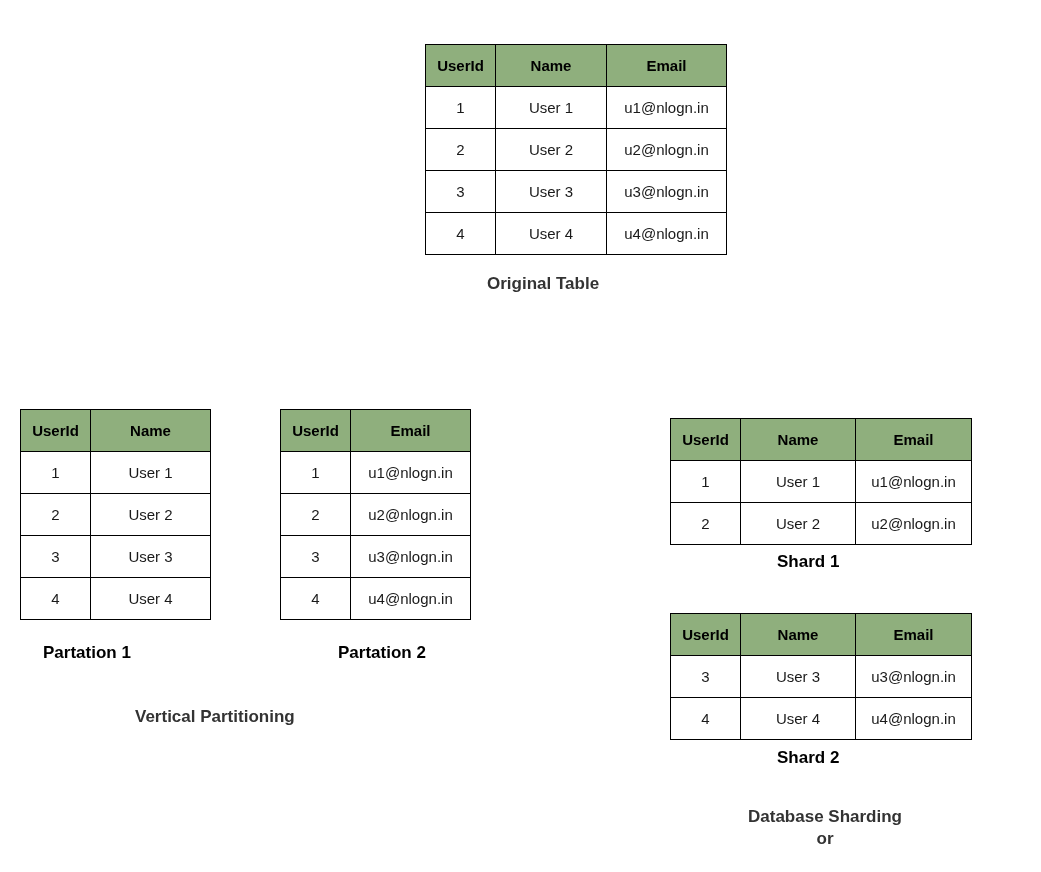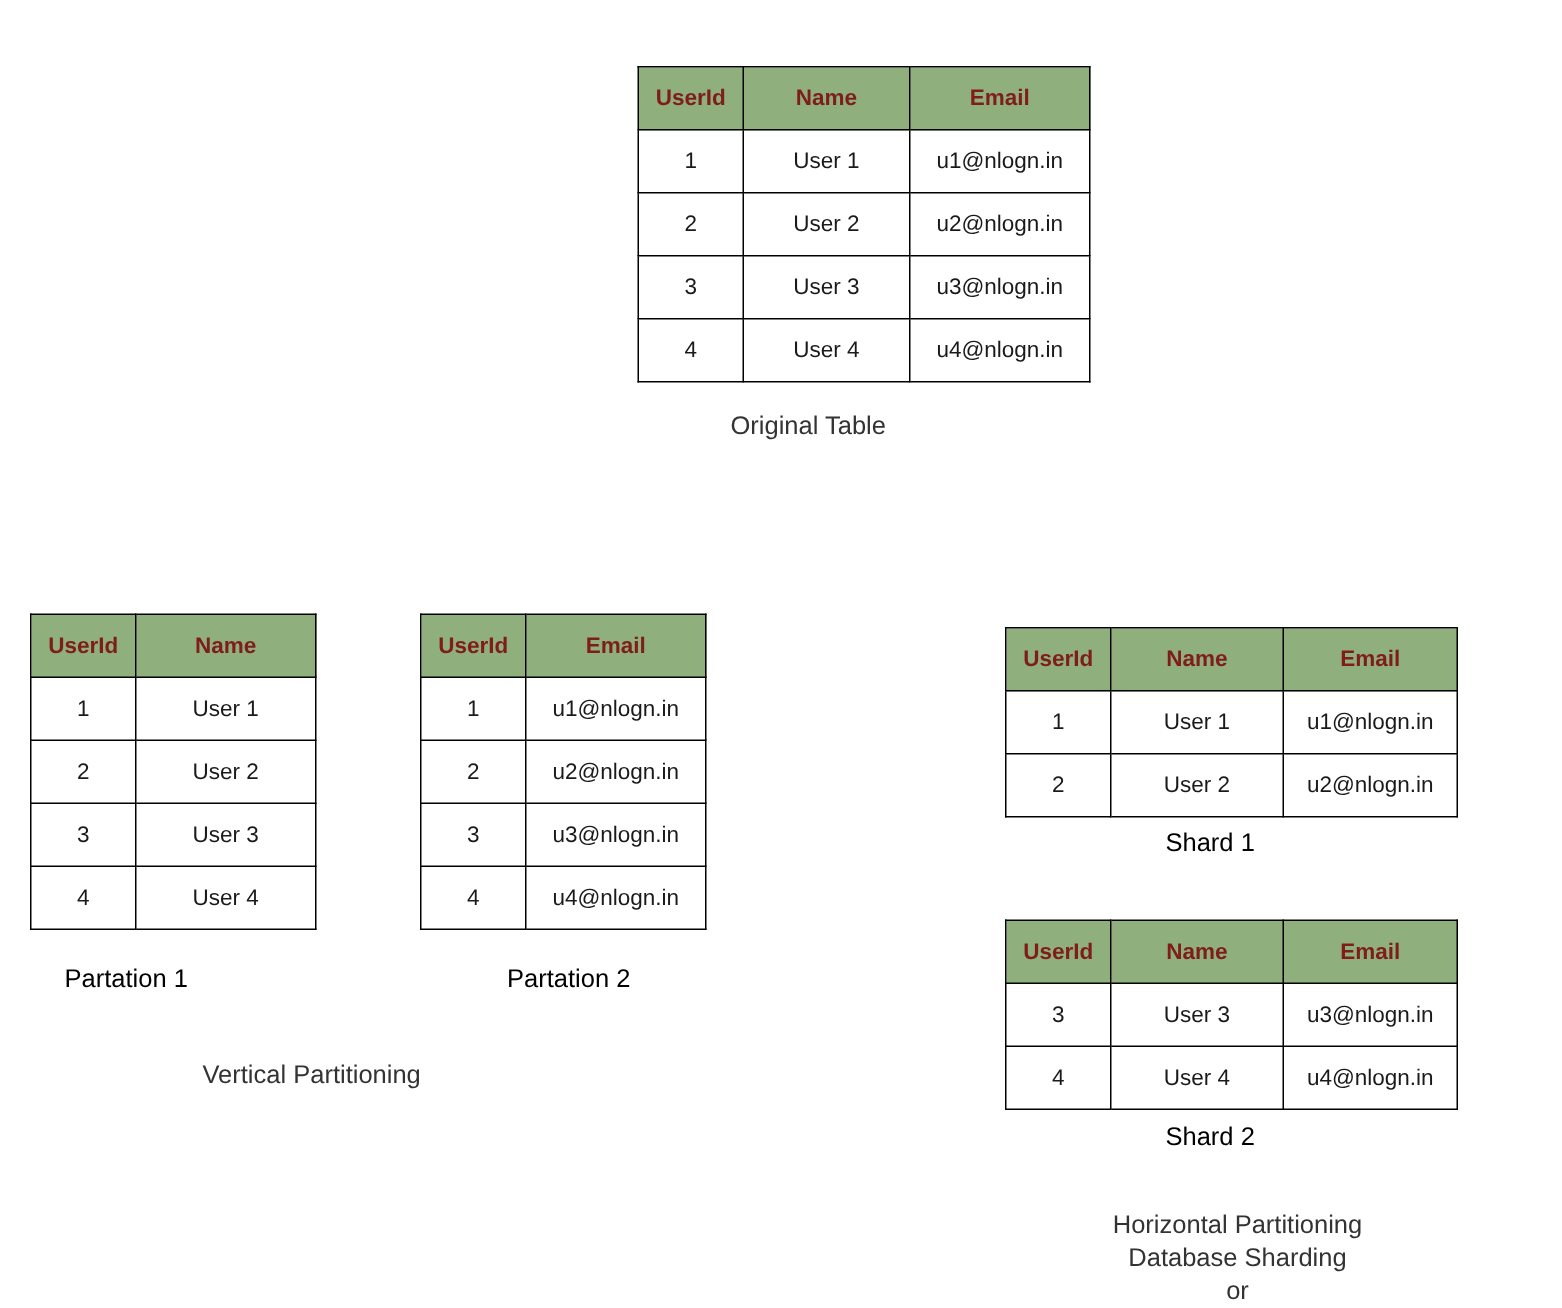--- a/index.html
+++ b/index.html
@@ -33,21 +33,21 @@
   }
   .dtable th,
   .dtable td {
     border: 1px solid #000000;
     text-align: center;
     vertical-align: middle;
     padding: 0;
   }
   .dtable th {
     background: #8faf7d;
-    color: #7f1d1d;
+    color: #000000;
     font-weight: bold;
     font-size: 15px;
     height: 40px;
   }
   .dtable td {
     background: #ffffff;
     color: #1a1a1a;
     font-weight: normal;
     font-size: 15px;
     height: 40px;
@@ -77,21 +77,21 @@
   .stable col.c-id    { width: 70px; }
   .stable col.c-name  { width: 115px; }
   .stable col.c-email { width: 116px; }
   #shard-1-table { left: 670px; top: 418px; width: 301px; }
   #shard-2-table { left: 670px; top: 613px; width: 301px; }
   .stable th, .stable td { height: 41px; }
 
   
   .caption {
     position: absolute;
-    font-weight: normal;
+    font-weight: bold;
     white-space: nowrap;
   }
   .caption-dark {
     color: #333333;
     font-size: 17px;
   }
   .caption-green {
     color: #000000;
     font-size: 17px;
   }
@@ -277,18 +277,17 @@
         <td>4</td>
         <td>User 4</td>
         <td>u4@nlogn.in</td>
       </tr>
     </tbody>
   </table>
 
   <div class="caption caption-green" id="caption-shard-2">Shard 2</div>
 
   <div class="caption caption-dark" id="caption-horizontal">
-    <span class="line">Horizontal Partitioning</span>
     <span class="line">Database Sharding</span>
     <span class="line">or</span>
   </div>
 
 </div>
 
 </body></html>

